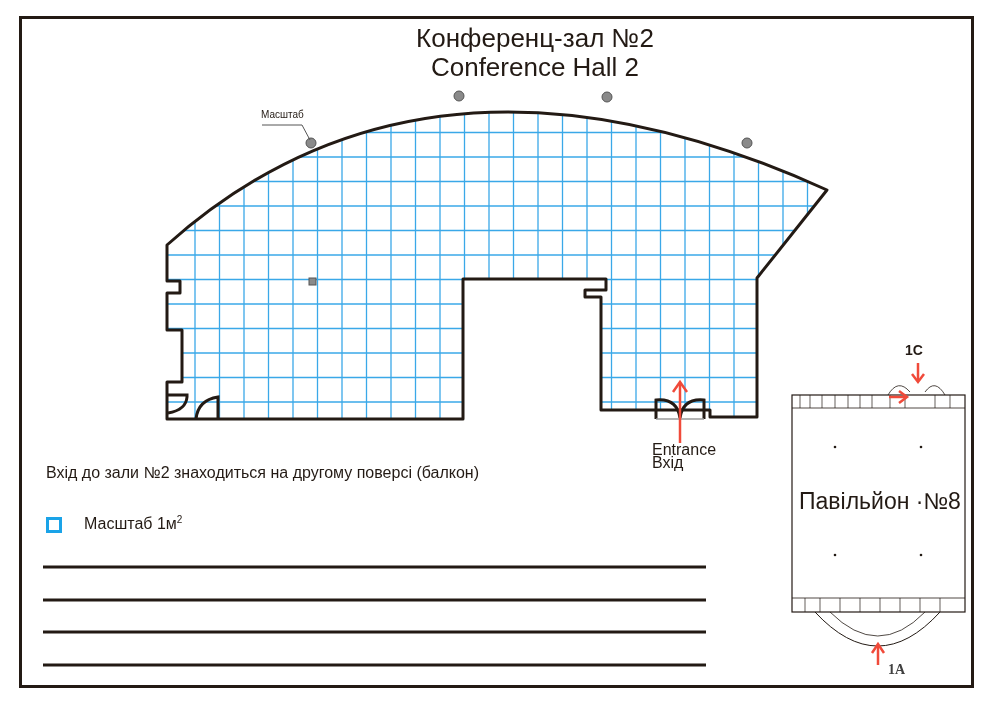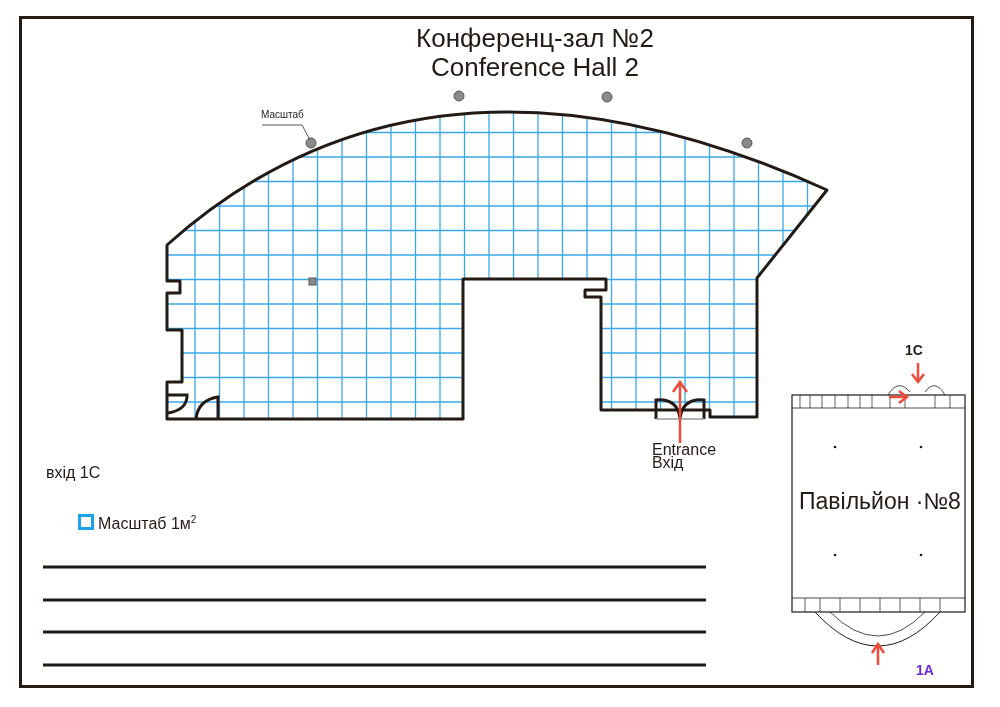--- a/index.html
+++ b/index.html
@@ -3,27 +3,27 @@
 <meta charset="utf-8">
 <style>
   html, body { margin:0; padding:0; background:#ffffff; }
   body { width:1000px; height:707px; position:relative; overflow:hidden; font-family:"Liberation Sans", sans-serif; }
   .frame { position:absolute; left:19px; top:16px; width:955px; height:672px; border:3px solid #231a14; box-sizing:border-box; }
   .title { position:absolute; left:0; width:1000px; text-align:center; color:#231a14; font-size:26px; line-height:28px; }
   .t1 { top:24px; left:35px; }
   .t2 { top:53px; left:35px; }
   svg.plan { position:absolute; left:0; top:0; }
   .note { position:absolute; left:46px; top:462px; font-size:16px; line-height:22px; color:#231a14; }
-  .scale { position:absolute; left:46px; top:514px; display:flex; align-items:flex-start; gap:4px; font-size:16px; color:#231a14;margin-left:32px; }
+  .scale { position:absolute; left:46px; top:514px; display:flex; align-items:flex-end; gap:22px; font-size:16px; color:#231a14; }
   .scale .box { width:16px; height:16px; border:3px solid #1aa3e8; box-sizing:border-box; }
   .colon-label { position:absolute; left:261px; top:109px; font-size:10px; color:#231a14; }
   .entr { position:absolute; left:652px; top:443px; font-size:16px; line-height:13px; color:#231a14; text-align:left; width:60px; }
   .pav-label { position:absolute; left:799px; top:488px; font-size:23px; color:#231a14; }
   .lbl1c { position:absolute; left:905px; top:342px; font-size:14px; font-weight:bold; color:#231a14; }
-  .lbl1a { position:absolute; left:916px; top:662px; font-size:14px; font-weight:bold; color:#6d28d9; }
+  .lbl1a { position:absolute; left:888px; top:662px; font-size:14px; font-weight:bold; color:#404040;font-family:Liberation Serif, serif; }
 </style>
 </head>
 <body>
 
 <div class="frame"></div>
 
 <div class="title t1">Конференц-зал №2</div>
 <div class="title t2">Conference Hall 2</div>
 
 <svg class="plan" width="1000" height="707">
@@ -156,21 +156,21 @@
 </svg>
 
 <div class="colon-label">Масштаб</div>
 
 <div class="entr">
   <div>Entrance</div>
   <div>Вхід</div>
 </div>
 
 <div class="note">
-  <div>вхід 1С</div>
+  <div>Вхід до зали №2 знаходиться на другому поверсі (балкон)</div>
 </div>
 
 <div class="scale">
   <span class="box"></span>
   <span><span>Масштаб 1м</span><sup style="font-size:10px">2</sup></span>
 </div>
 
 <div class="pav-label">Павільйон ·№8</div>
 <div class="lbl1c">1C</div>
 <div class="lbl1a">1A</div>

